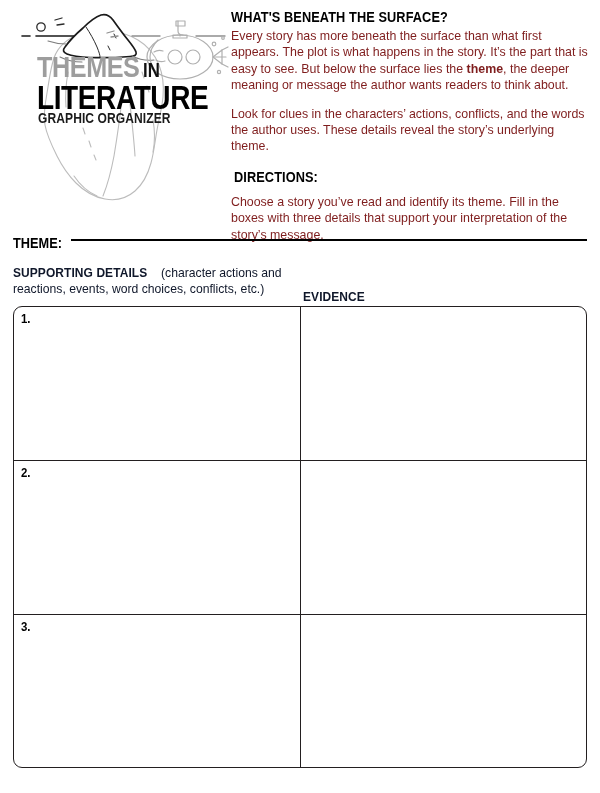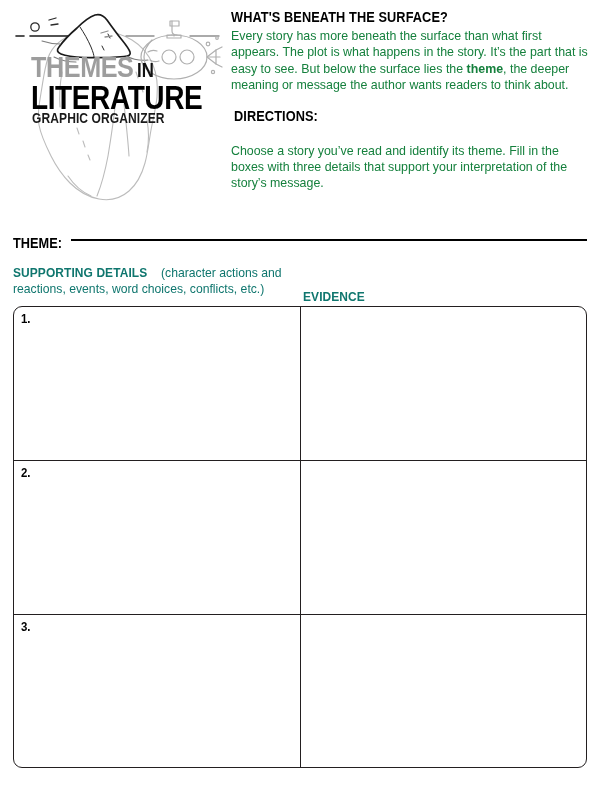--- a/index.html
+++ b/index.html
@@ -12,21 +12,21 @@
     height: 793px;
     position: relative;
     font-family: "Liberation Sans", sans-serif;
     color: #000000;
     overflow: hidden;
   }
 
   
   #logo-block {
     position: absolute;
-    left: 4px;
+    left: 10px;
     top: 0;
     width: 225px;
     height: 225px;
   }
   #logo-block svg {
     display: block;
     width: 225px;
     height: 225px;
   }
   .logo-text-layer {
@@ -102,34 +102,34 @@
     transform: scaleX(0.88);
     transform-origin: left center;
     margin: 0 0 3px 0;
     white-space: nowrap;
   }
   .body-p {
     font-family: "Liberation Sans", sans-serif;
     font-size: 12.4px;
     line-height: 16.4px;
     margin: 0;
-    color: #15803d;
+    color: #7f1d1d;
   }
   .body-p + .body-p {
     margin-top: 12px;
   }
   .body-p b {
     font-weight: bold;
   }
   #directions-head {
     margin-top: 14px;
     margin-left: 3px;
   }
   #directions-p {
-    margin-top: 19px;
+    margin-top: 9px;
   }
 
   
   #theme-row {
     position: absolute;
     left: 13px;
     top: 232px;
     width: 574px;
     height: 22px;
     display: flex;
@@ -150,21 +150,21 @@
     margin-left: 2px;
     position: relative;
     top: -3px;
   }
 
   
   .col-head {
     position: absolute;
     font-size: 12.2px;
     line-height: 15.6px;
-    color: #0f766e;
+    color: #0f172a;
   }
   #col-head-details {
     left: 13px;
     top: 265px;
     width: 282px;
   }
   #col-head-evidence {
     left: 303px;
     top: 265px;
     width: 282px;
@@ -334,20 +334,21 @@
     <div class="t-literature">LITERATURE</div>
     <div class="t-graphic">GRAPHIC ORGANIZER</div>
   </div>
 </div>
 
 <div id="intro-col">
   <h2 class="sec-head">WHAT'S BENEATH THE SURFACE?</h2>
 
   <p class="body-p"><span>Every story has more beneath the surface than what first appears. The plot is what happens in the story. It’s the part that is easy to see. But below the surface lies the </span><b>theme</b><span>, the deeper meaning or message the author wants readers to think about.</span></p>
 
+  <p class="body-p">Look for clues in the characters’ actions, conflicts, and the words the author uses. These details reveal the story’s underlying theme.</p>
 
   <h2 class="sec-head" id="directions-head">DIRECTIONS:</h2>
   <p class="body-p" id="directions-p">Choose a story you’ve read and identify its theme. Fill in the boxes with three details that support your interpretation of the story’s message.</p>
 </div>
 
 <div id="theme-row">
   <span id="theme-label">THEME:</span>
   <span id="theme-rule"></span>
 </div>
 

